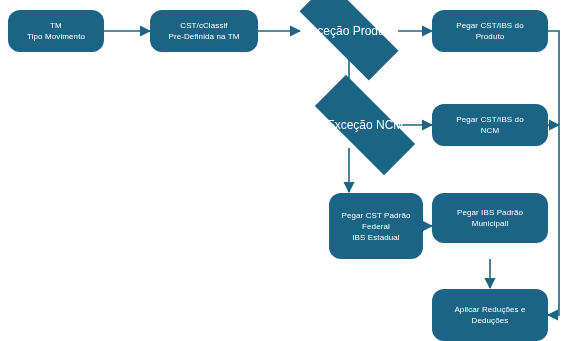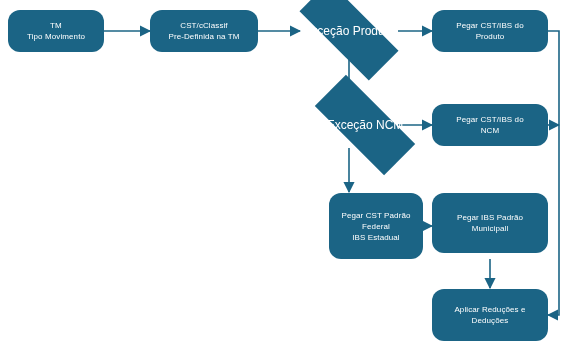--- a/index.html
+++ b/index.html
@@ -117,19 +117,19 @@
     <div class="dlabel">Exceção NCM</div>
   </div>
 
   <div class="node rect" style="left:432px; top:104px; width:116px; height:42px;">Pegar CST/IBS do
 NCM</div>
 
   <div class="node rect" style="left:303px; top:193px; width:94px; height:66px;margin-left:26px;">Pegar CST Padrão
 Federal
 IBS Estadual</div>
 
-  <div class="node rect" style="left:432px; top:193px; width:116px; height:60px;">Pegar IBS Padrão
+  <div class="node rect" style="left:432px; top:193px; width:116px; height:50px;">Pegar IBS Padrão
 Municipall</div>
 
   <div class="node rect" style="left:432px; top:289px; width:116px; height:52px;">Aplicar Reduções e
 Deduções</div>
 
 </div>
 
 </body></html>

